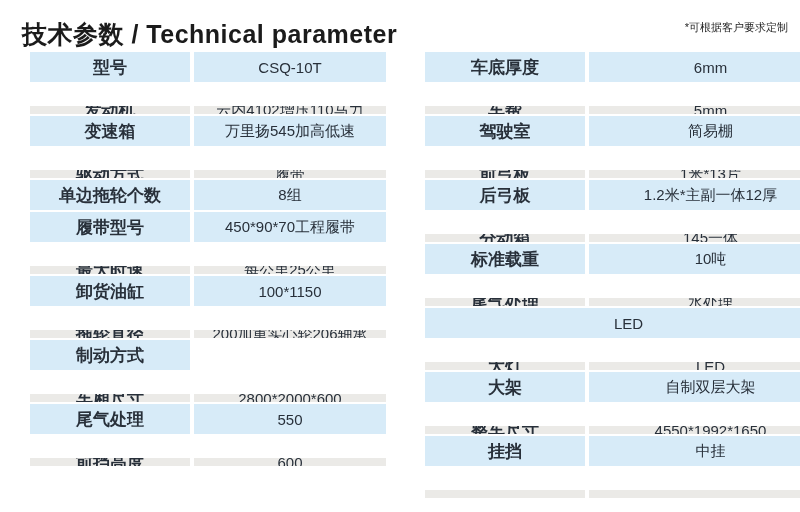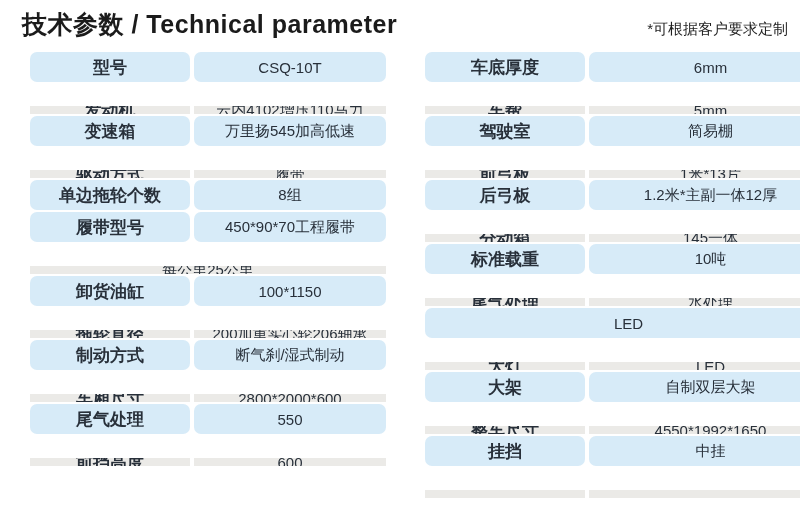--- a/index.html
+++ b/index.html
@@ -14,33 +14,33 @@
     width: 800px;
     height: 512px;
     background: #ffffff;
     font-family: "Liberation Sans", "DejaVu Sans", sans-serif;
     position: relative;
     overflow: hidden;
   }
   .title {
     position: absolute;
     left: 22px;
-    top: 8px;
+    top: 18px;
     margin: 0;
     font-size: 25px;
     font-weight: bold;
     color: var(--title-color);
     letter-spacing: 0.5px;
     white-space: nowrap;
   }
   .note {
     position: absolute;
     right: 12px;
     top: 20px;
-    font-size: 15px;
+    font-size: 11px;
     color: #1f1f1f;
     white-space: nowrap;
   }
   .spec-table {
     position: absolute;
     top: 52px;
     display: flex;
     flex-direction: column;
   }
   .spec-table.left  { left: 30px;  width: 356px; }
@@ -63,21 +63,21 @@
     font-weight: bold;
     font-size: 17px;
     color: var(--text-dark);
     flex: 0 0 auto;
   }
   .cell.value {
     flex: 1 1 auto;
     font-size: 15px;
     color: var(--text-dark);
   }
-  .row.odd  .cell { background: var(--row-blue); border-radius: 7px; }
+  .row.odd  .cell { background: var(--row-blue); }
   .row.even .cell { background: var(--row-grey); margin-top: 22px; }
 </style>
 </head>
 <body>
 
 <h1 class="title">技术参数 / Technical parameter</h1>
 <div class="note">*可根据客户要求定制</div>
 
 <div class="spec-table left" id="left-table">
   <div class="row odd">
@@ -105,36 +105,36 @@
     <div class="cell value">8组</div>
   </div>
 
 
   <div class="row odd">
     <div class="cell label">履带型号</div>
     <div class="cell value">450*90*70工程履带</div>
   </div>
 
   <div class="row even">
+    <div class="cell label">最大时速</div>
     <div class="cell value">每公里25公里</div>
   </div>
 
   <div class="row odd">
     <div class="cell label">卸货油缸</div>
     <div class="cell value">100*1150</div>
   </div>
 
   <div class="row even">
     <div class="cell label">拖轮直径</div>
     <div class="cell value">200加重实心轮206轴承</div>
   </div>
 
   <div class="row odd">
     <div class="cell label">制动方式</div>
-    <div class="cell value">断气刹/湿式制动</div>
   </div>
 
   <div class="row even">
     <div class="cell label">车厢尺寸</div>
     <div class="cell value">2800*2000*600</div>
   </div>
 
   <div class="row odd">
     <div class="cell label">尾气处理</div>
     <div class="cell value">550</div>

